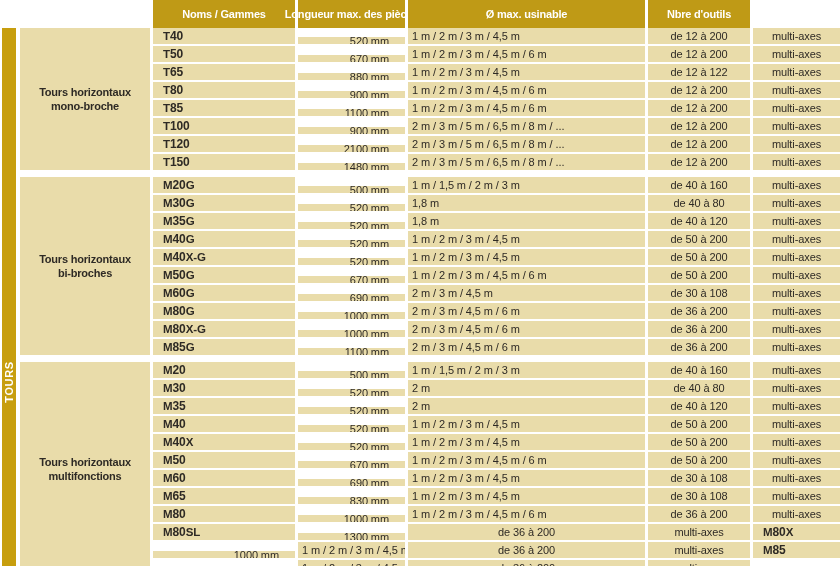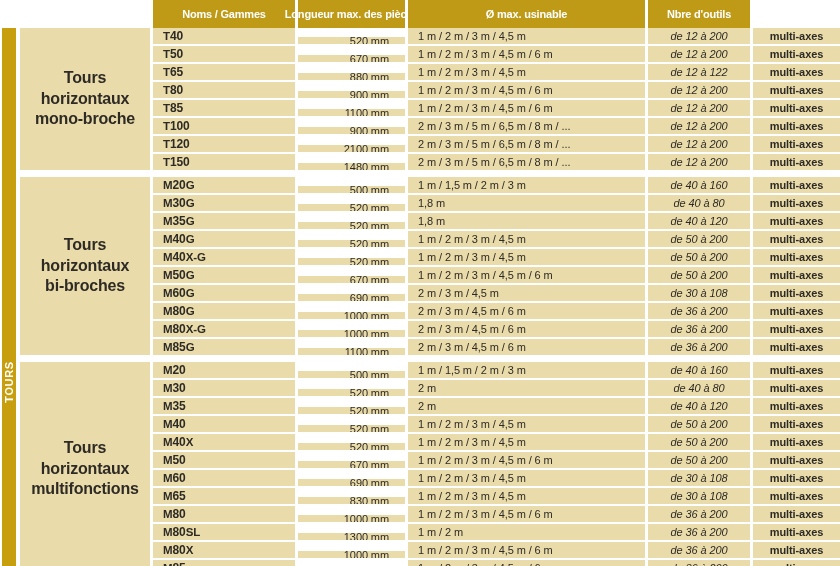--- a/index.html
+++ b/index.html
@@ -41,36 +41,36 @@
     display:grid;
     grid-template-columns:130px 142px 107px 237px 102px 87px;
     column-gap:3px; row-gap:2px;
     grid-auto-rows:16px;
     margin-bottom:7px;
   }
   .glabel {
     grid-column:1;
     background:var(--cell-beige,#e9dcaa);
     display:flex; align-items:center; justify-content:center;
-    text-align:center; font-weight:bold; font-size:16px; line-height:1.3;
+    text-align:center; font-weight:bold; font-size:11px; line-height:1.3;
     color:var(--text-dark,#2e2a25);
     white-space:pre-line; letter-spacing:-0.2px;
   }
   .cell {
     background:var(--cell-beige,#e9dcaa);
     display:flex; align-items:center;
     font-size:11px; color:var(--text-dark,#2e2a25);
     white-space:nowrap; overflow:hidden; letter-spacing:-0.1px;
   }
   .c-name { font-weight:bold; font-size:11.5px; padding-left:10px; }
   .c-name .dg { font-size:12px; font-weight:bold; }
   .c-dia  { justify-content:flex-end; padding-right:16px;margin-top:9px; }
-  .c-len  { padding-left:10px; }
-  .c-tools{ justify-content:center;font-style:italic; }
-  .c-axes { justify-content:center;font-weight:bold; }
+  .c-len  { padding-left:4px; }
+  .c-tools{ justify-content:center; }
+  .c-axes { justify-content:center; }
 </style>
 </head>
 <body>
 
 <div id="page">
 
   <div id="header">
     <div class="hcell">Noms / Gammes</div>
     <div class="hcell">Longueur max. des pièces</div>
     <div class="hcell">Ø max. usinable</div>
@@ -223,21 +223,20 @@
         <div class="cell c-len">1 m / 2 m / 3 m / 4,5 m</div>
         <div class="cell c-tools">de 30 à 108</div>
         <div class="cell c-axes">multi-axes</div>
         <div class="cell c-name">M<span class="dg">80</span></div>
         <div class="cell c-dia">1000 mm</div>
         <div class="cell c-len">1 m / 2 m / 3 m / 4,5 m / 6 m</div>
         <div class="cell c-tools">de 36 à 200</div>
         <div class="cell c-axes">multi-axes</div>
         <div class="cell c-name">M<span class="dg">80</span>SL</div>
         <div class="cell c-dia">1300 mm</div>
-        <div class="cell c-len">1 m / 2 m</div>
         <div class="cell c-tools">de 36 à 200</div>
         <div class="cell c-axes">multi-axes</div>
         <div class="cell c-name">M<span class="dg">80</span>X</div>
         <div class="cell c-dia">1000 mm</div>
         <div class="cell c-len">1 m / 2 m / 3 m / 4,5 m / 6 m</div>
         <div class="cell c-tools">de 36 à 200</div>
         <div class="cell c-axes">multi-axes</div>
         <div class="cell c-name">M<span class="dg">85</span></div>
         <div class="cell c-dia">1100 mm</div>
         <div class="cell c-len">1 m / 2 m / 3 m / 4,5 m / 6 m</div>

